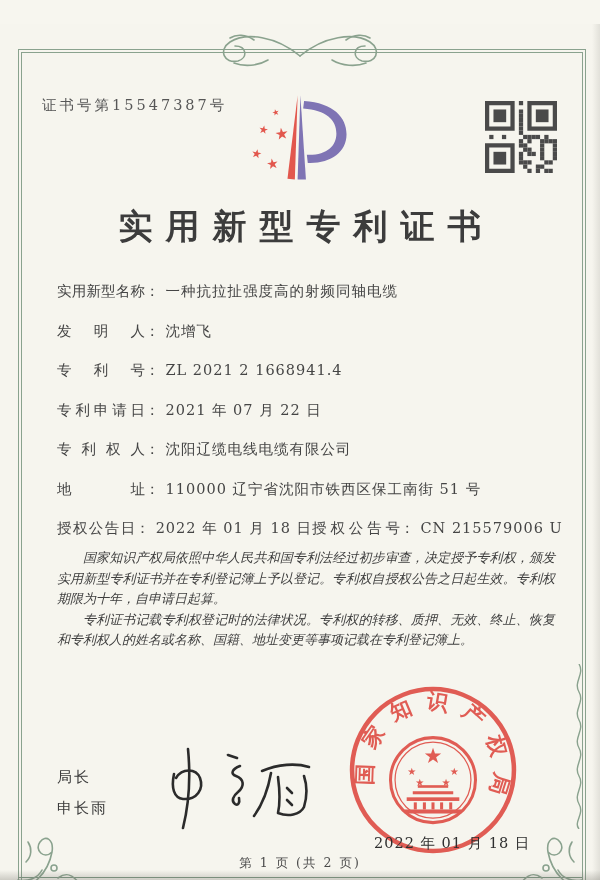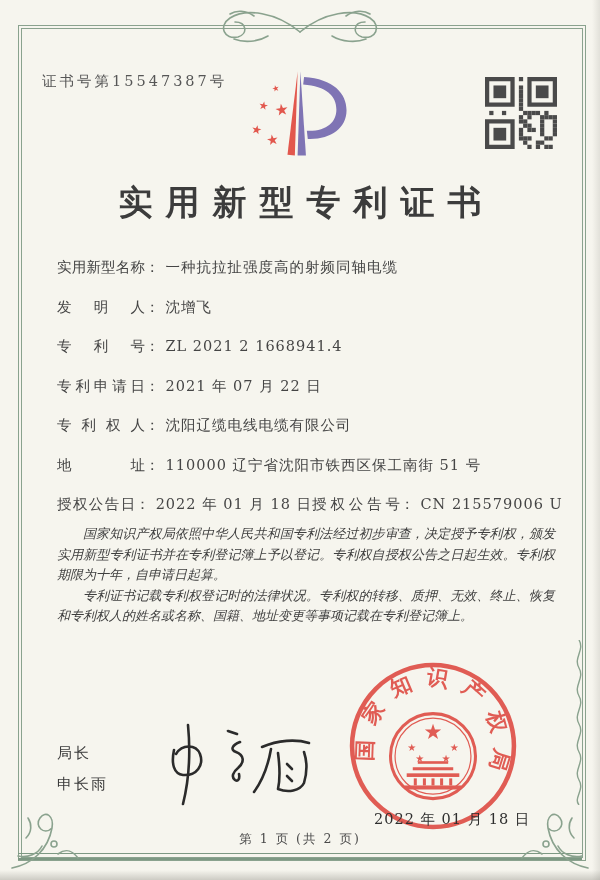--- a/index.html
+++ b/index.html
@@ -2,21 +2,21 @@
 <html><head>
 <meta charset="utf-8">
 <style>
   html,body{margin:0;padding:0;}
   body{
     width:600px;height:880px;position:relative;overflow:hidden;
     background:#f7f6ef;
     font-family:"DejaVu Serif","Liberation Serif",serif;
     color:#3f3f3f;
   }
-  .paper{position:absolute;inset:0;background:#f6f5ee;}
+  .paper{position:absolute;inset:0;background:#f6f5ee;margin-top:24px;}
   .paper::after{
     content:"";position:absolute;inset:0;pointer-events:none;
     background:
       linear-gradient(to top, rgba(110,108,100,.30), rgba(110,108,100,0) 10px),
       linear-gradient(to left, rgba(120,118,110,.16), rgba(120,118,110,0) 8px);
   }
   .frame{
     position:absolute;left:18px;top:25px;width:560px;height:828px;
     border:4px double #8aa28e;
   }

